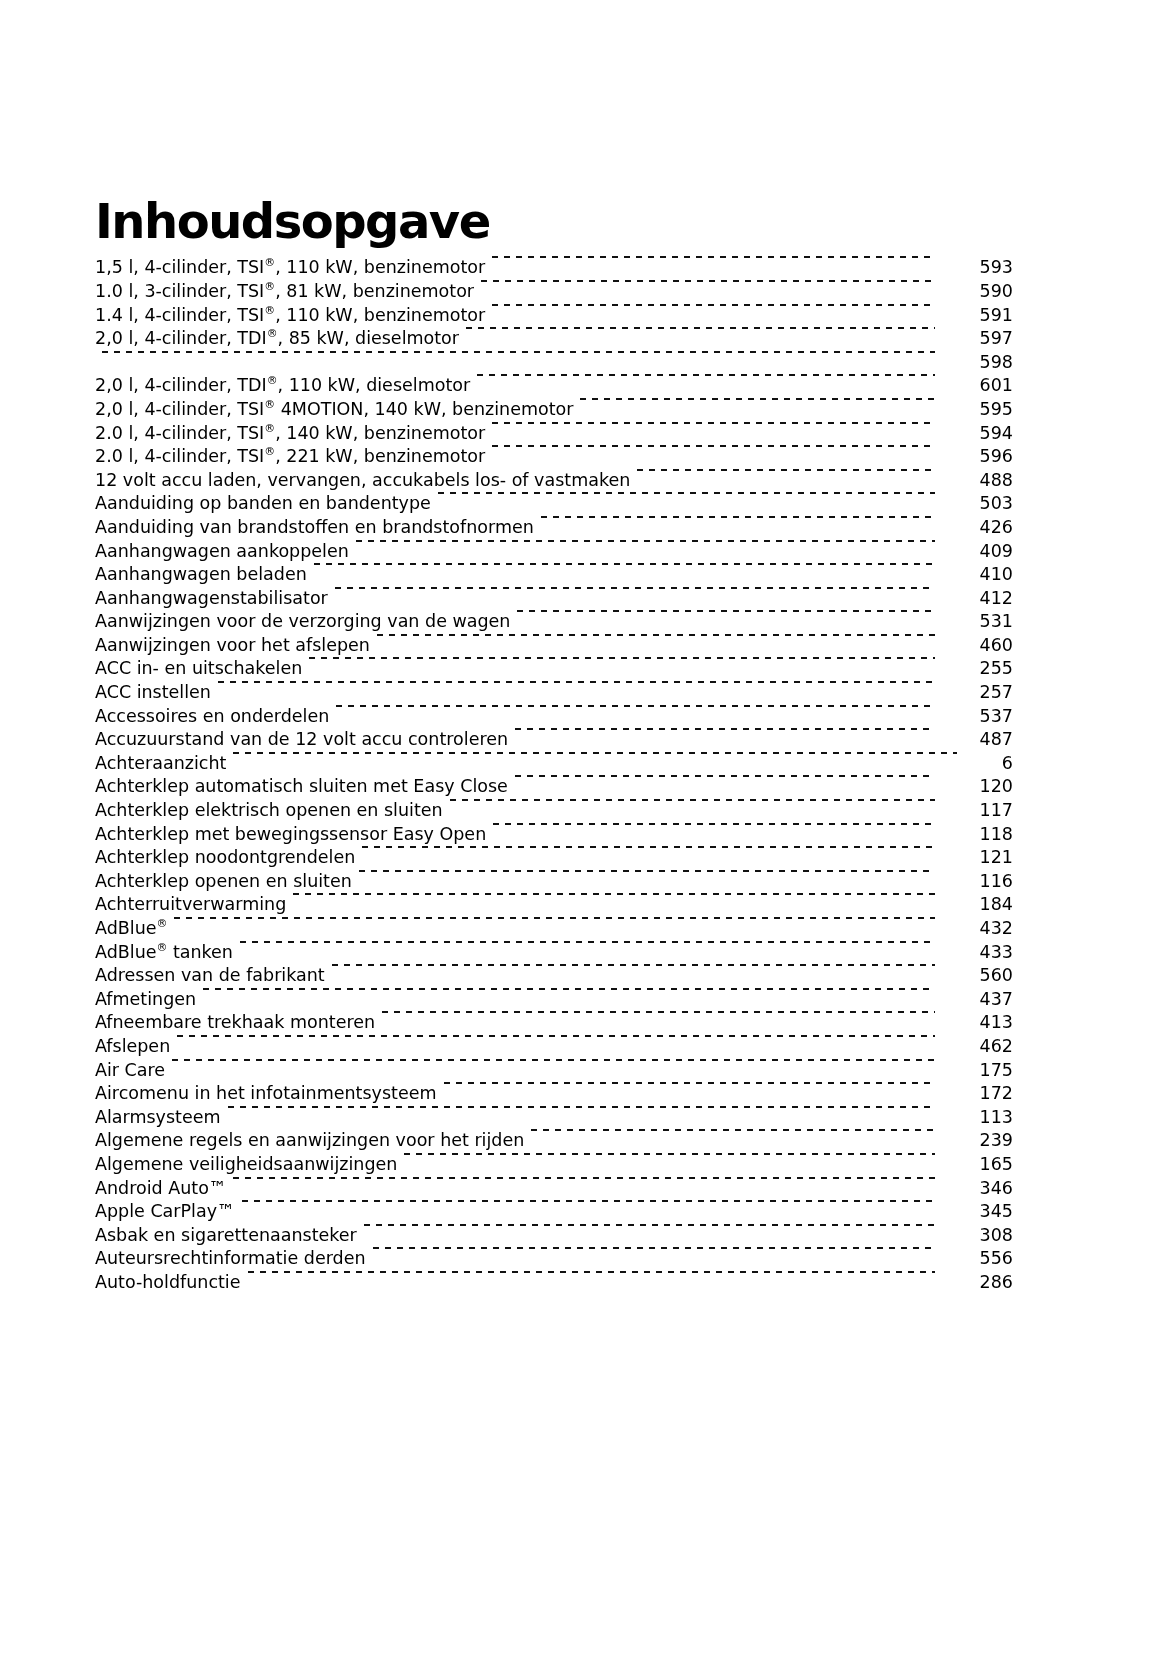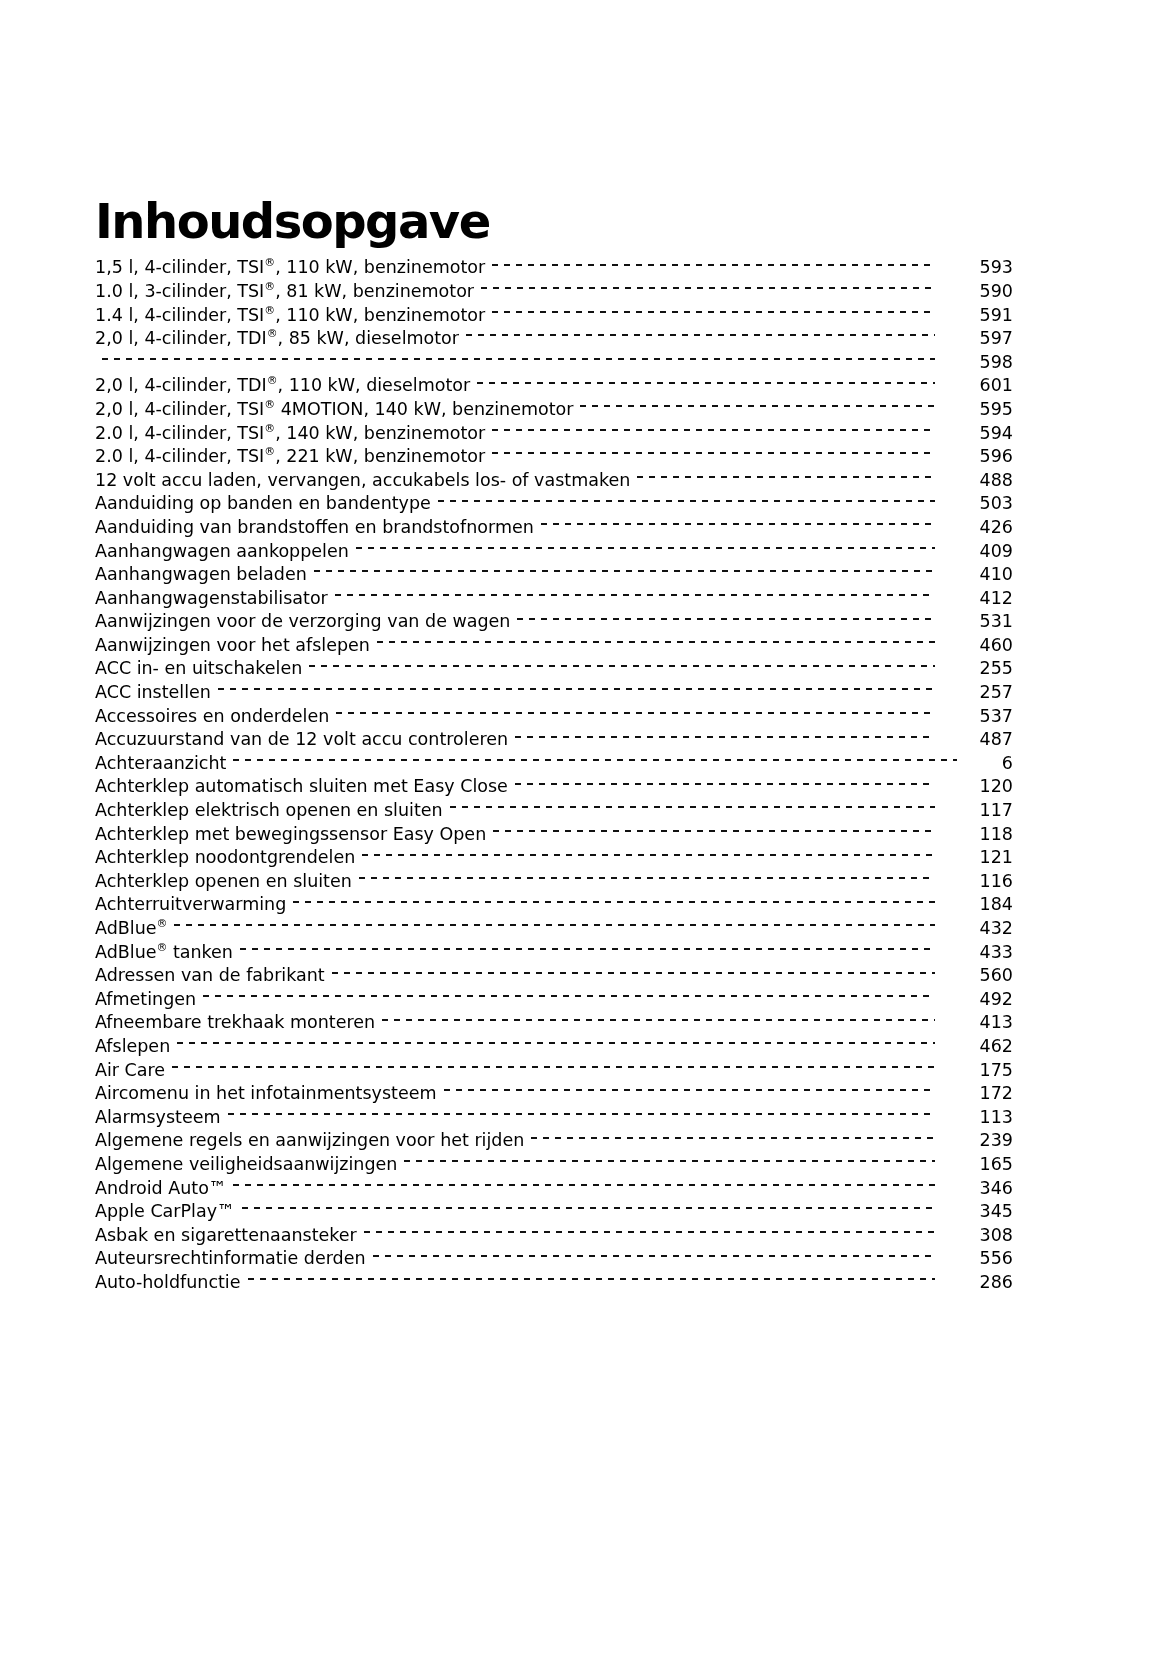--- a/index.html
+++ b/index.html
@@ -30,21 +30,21 @@
     font-weight: bold;
     letter-spacing: -1.5px;
     color: #000000;
   }
   .toc {
     font-size: 17.5px;
     line-height: 23.6px;
   }
   .row {
     display: flex;
-    align-items: center;
+    align-items: flex-start;
     white-space: nowrap;
   }
   .label {
     flex: 0 0 auto;
   }
   .label sup {
     font-size: 62%;
     line-height: 0;
   }
   .leader {
@@ -254,21 +254,21 @@
 
   <div class="row">
     <span class="label">Adressen van de fabrikant</span>
     <span class="leader"></span>
     <span class="num">560</span>
   </div>
 
   <div class="row">
     <span class="label">Afmetingen</span>
     <span class="leader"></span>
-    <span class="num">492</span>
+    <span class="num">437</span>
   </div>
 
   <div class="row">
     <span class="label">Afneembare trekhaak monteren</span>
     <span class="leader"></span>
     <span class="num">413</span>
   </div>
 
   <div class="row">
     <span class="label">Afslepen</span>

